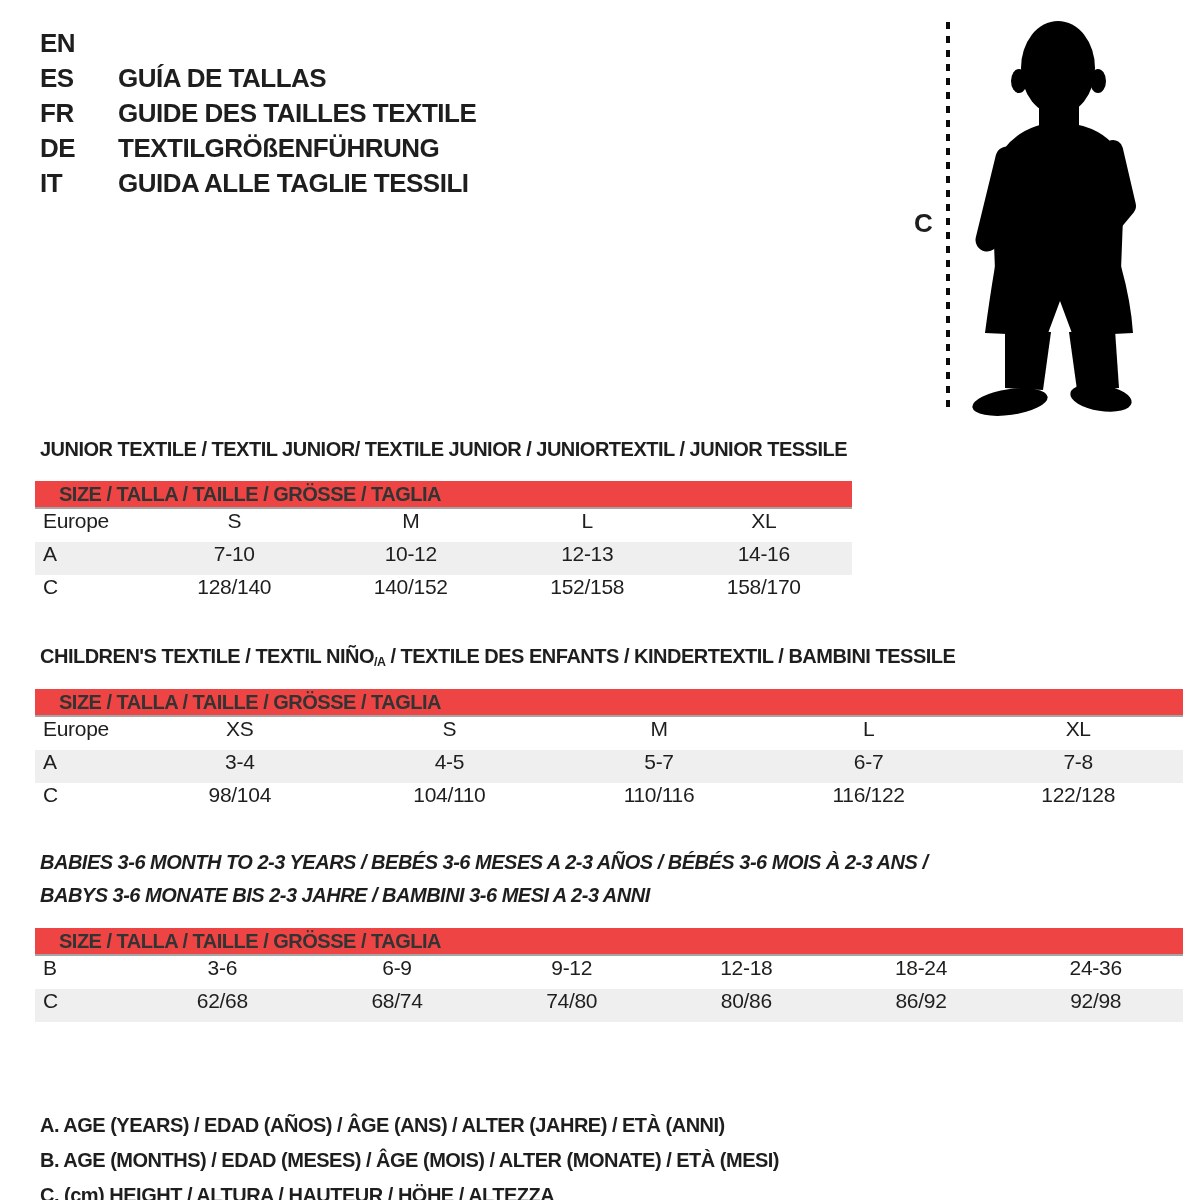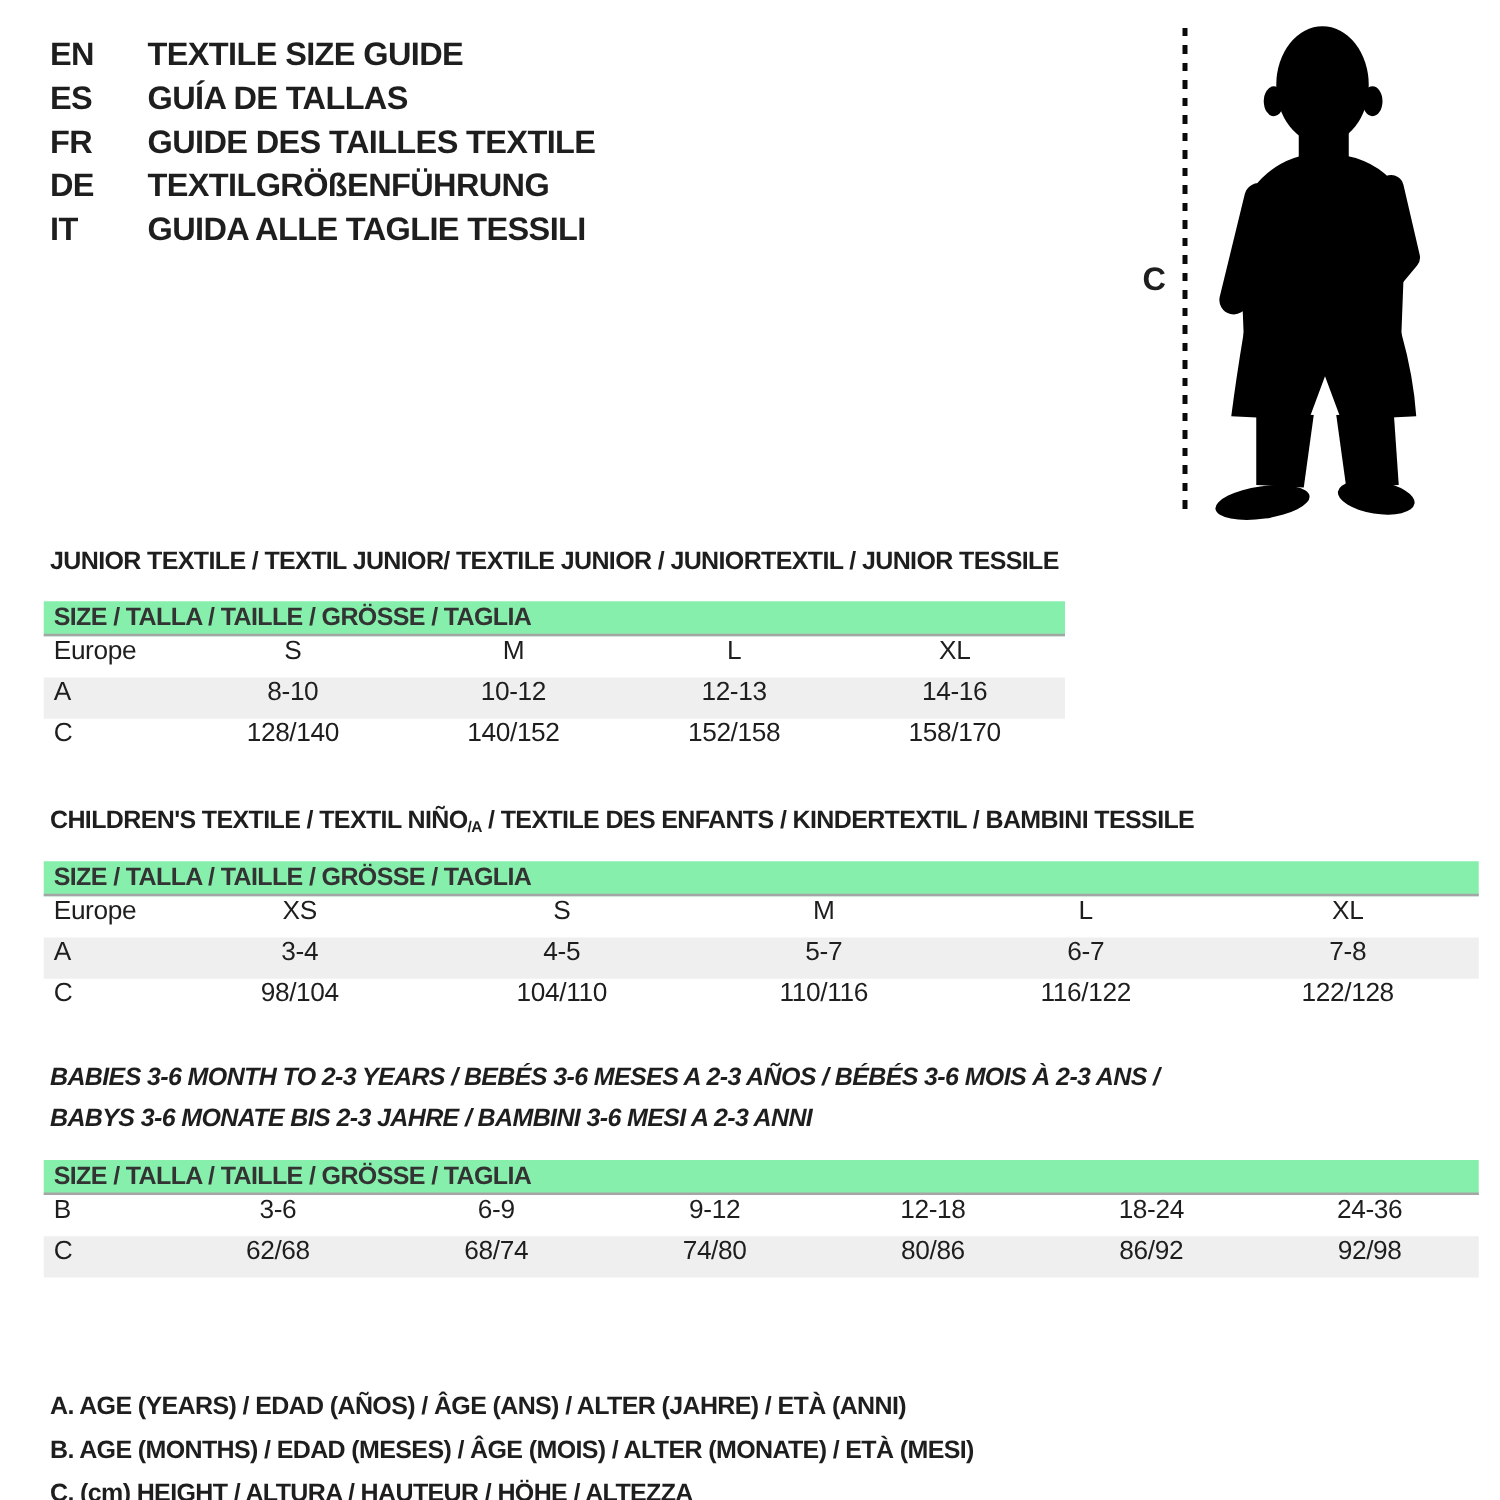--- a/index.html
+++ b/index.html
@@ -23,43 +23,42 @@
   .title-junior{top:438px;}
   .title-children{top:645px;}
   .title-babies{top:846px;line-height:33px;font-style:italic;}
   .sub{font-size:0.62em;vertical-align:-0.28em;}
   
   .table{position:absolute;left:35px;}
   .t-junior{top:481px;width:817px;}
   .t-children{top:689px;width:1148px;}
   .t-babies{top:928px;width:1148px;}
   .thead{
-    height:26px;line-height:27px;background:#86efac;border-bottom:2px solid #a5a5a5;
-    font-weight:bold;font-size:20px;letter-spacing:-0.5px;color:#333333;padding-left:8px;white-space:nowrap;
+    height:26px;line-height:27px;background:#ef4444;border-bottom:2px solid #a5a5a5;
+    font-weight:bold;font-size:20px;letter-spacing:-0.5px;color:#333333;padding-left:24px;white-space:nowrap;
   }
   .trow{display:flex;align-items:flex-start;height:33px;font-size:21px;letter-spacing:-0.3px;}
   .trow.alt{background:#efefef;}
   .col-label{padding-left:8px;flex:none;}
   .t-junior .col-label{width:103px;}
   .t-children .col-label{width:92px;}
   .t-babies .col-label{width:92px;}
   .col{flex:1;text-align:center;}
   
   .legend{position:absolute;left:40px;top:1108px;}
   .legend-row{height:35px;line-height:35px;font-weight:bold;font-size:20px;letter-spacing:-0.5px;white-space:nowrap;}
 </style>
 </head>
 <body>
 
 <div class="canvas">
 
   <div class="langs">
     <div class="lang-row">
       <span class="lang-code">EN</span>
-      <span class="lang-title">TEXTILE SIZE GUIDE</span>
     </div>
     <div class="lang-row">
       <span class="lang-code">ES</span>
       <span class="lang-title">GUÍA DE TALLAS</span>
     </div>
     <div class="lang-row">
       <span class="lang-code">FR</span>
       <span class="lang-title">GUIDE DES TAILLES TEXTILE</span>
     </div>
     <div class="lang-row">
@@ -103,21 +102,21 @@
     <div class="thead">SIZE / TALLA / TAILLE / GRÖSSE / TAGLIA</div>
     <div class="trow">
       <span class="col-label">Europe</span>
       <span class="col">S</span>
       <span class="col">M</span>
       <span class="col">L</span>
       <span class="col">XL</span>
     </div>
     <div class="trow alt">
       <span class="col-label">A</span>
-      <span class="col">8-10</span>
+      <span class="col">7-10</span>
       <span class="col">10-12</span>
       <span class="col">12-13</span>
       <span class="col">14-16</span>
     </div>
     <div class="trow">
       <span class="col-label">C</span>
       <span class="col">128/140</span>
       <span class="col">140/152</span>
       <span class="col">152/158</span>
       <span class="col">158/170</span>

